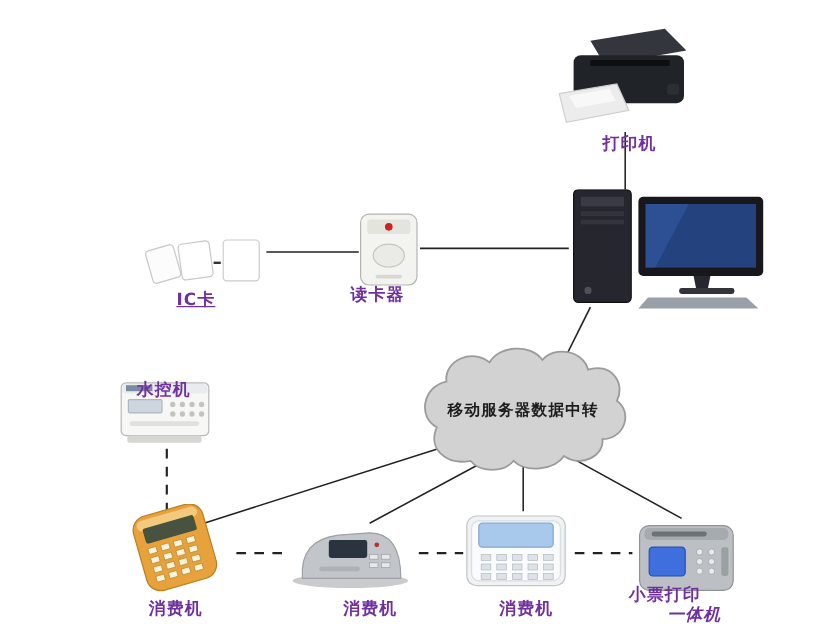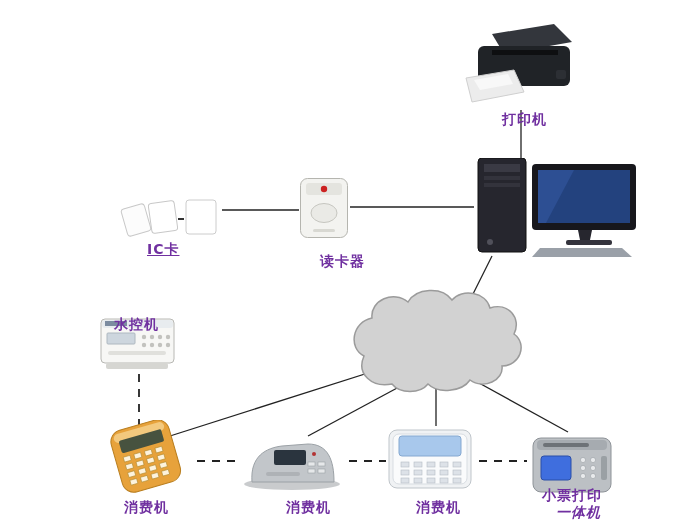--- a/index.html
+++ b/index.html
@@ -205,22 +205,23 @@
           <circle cx="62" cy="38" r="2.6"></circle>
         <circle cx="52" cy="46" r="2.6"></circle>
           <circle cx="62" cy="46" r="2.6"></circle>
       </g>
       <rect x="70" y="26" width="6" height="24" rx="2" fill="#9aa0a4"></rect>
     </svg>
   </div>
 
   <span class="dlabel" style="left:502px;top:111px;">打印机</span>
   <span class="dlabel" style="left:147px;top:241px;text-decoration:underline;">IC卡</span>
-  <span class="dlabel" style="left:292px;top:253px;margin-left:28px;">读卡器</span>
+  <span class="dlabel" style="left:292px;top:237px;">读卡器</span>
   <span class="dlabel" style="left:114px;top:316px;">水控机</span>
   <span class="dlabel" style="left:124px;top:499px;">消费机</span>
   <span class="dlabel" style="left:286px;top:499px;">消费机</span>
   <span class="dlabel" style="left:416px;top:499px;">消费机</span>
-  <span class="dlabel" style="left:542px;top:487px;">小票打印</span>
+  <span class="dlabel" style="left:524px;top:487px;">小票打印</span>
   <span class="dlabel" style="left:556px;top:504px;font-style:italic;">一体机</span>
 
+  <div class="cloud-label">移动服务器数据中转</div>
 
 </div>
 
 </body></html>

